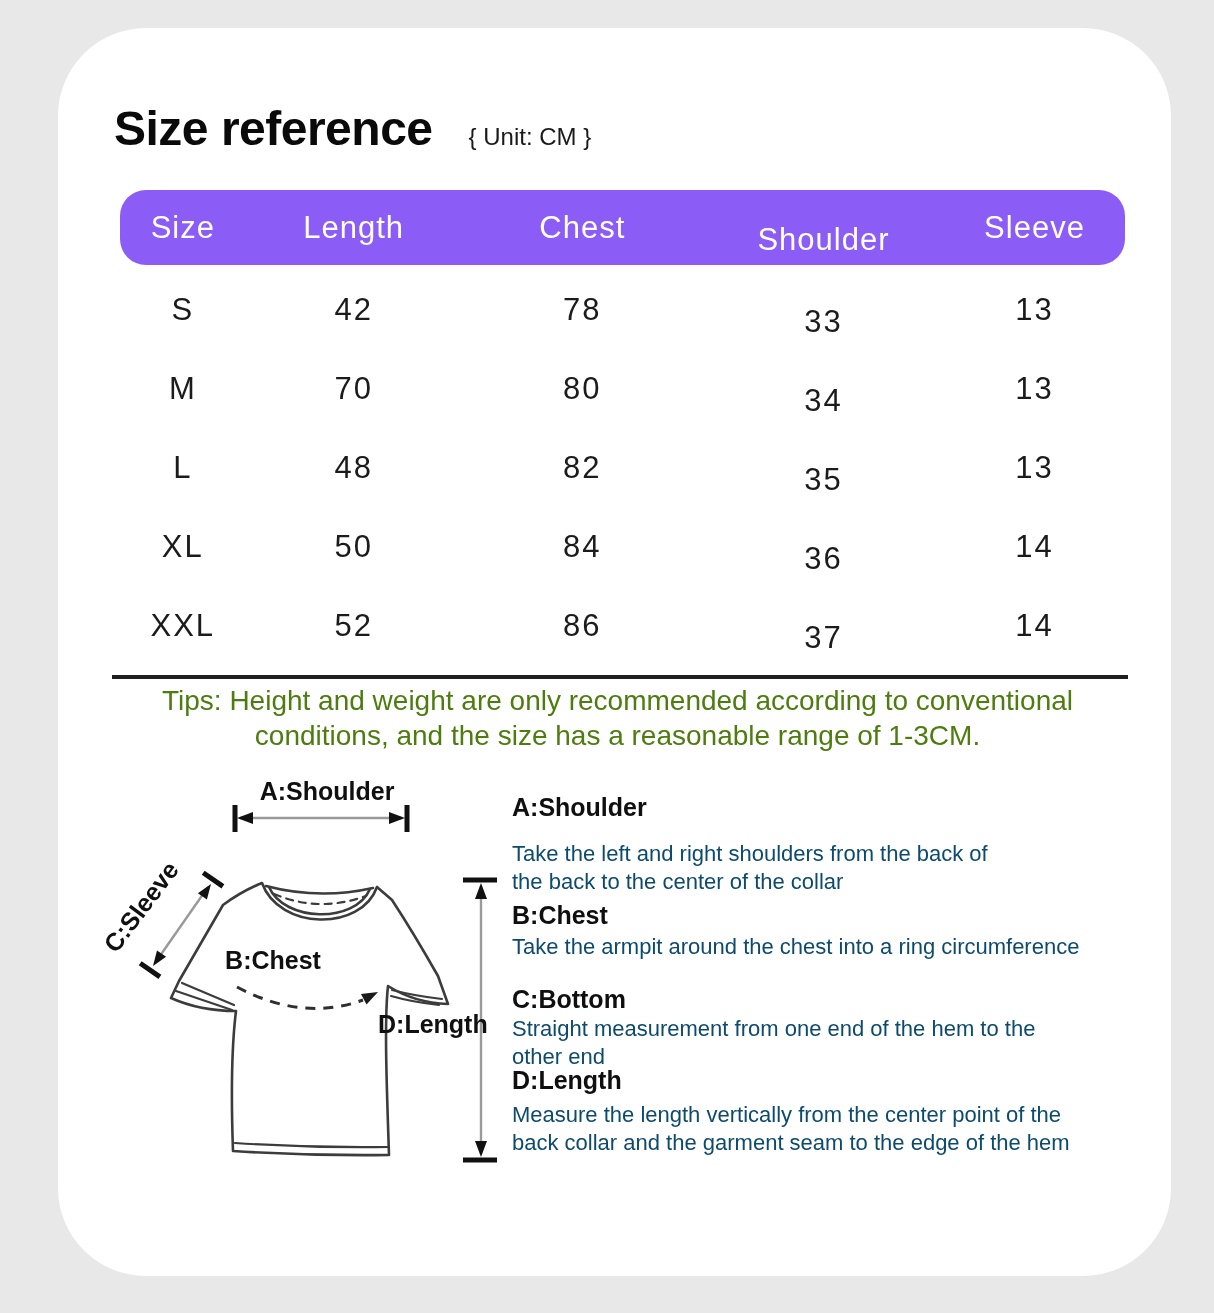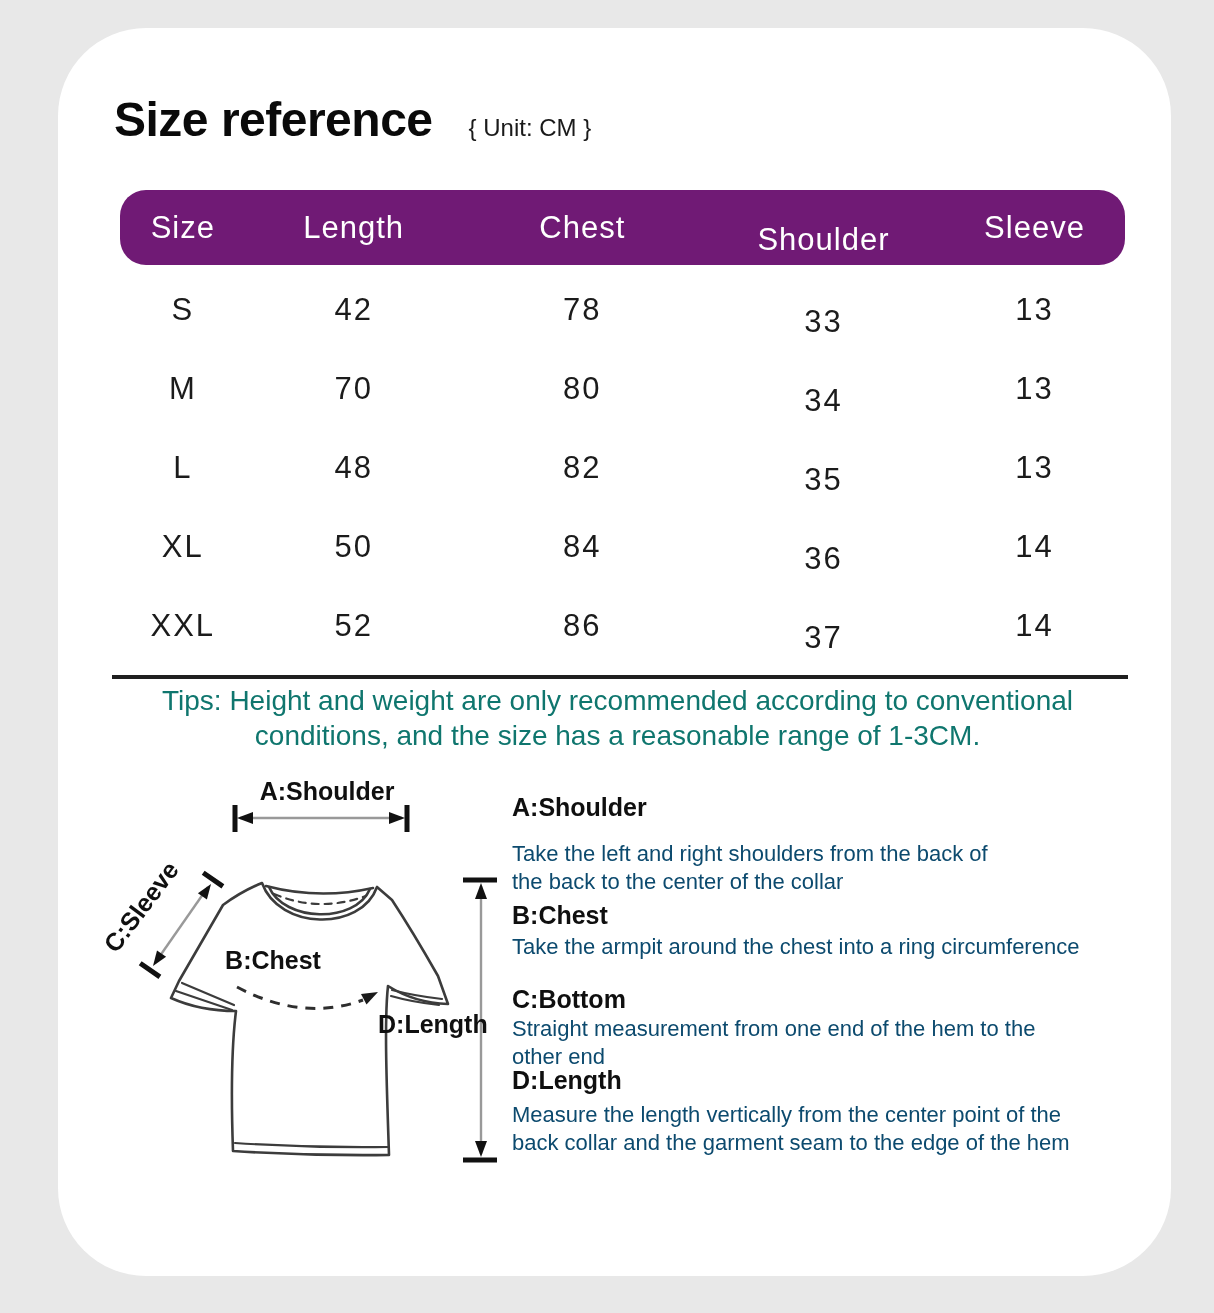--- a/index.html
+++ b/index.html
@@ -8,51 +8,51 @@
     position:relative; width:1214px; height:1313px;
     background:#e8e8e8; overflow:hidden;
     font-family:"Liberation Sans", sans-serif;
   }
   .card {
     position:absolute; left:58px; top:28px; width:1113px; height:1248px;
     background:#ffffff; border-radius:88px;
   }
   
   .title-row {
-    position:absolute; left:114px; top:92px;
+    position:absolute; left:114px; top:101px;
     display:flex; align-items:baseline;
   }
   .title-row h1 {
     font-size:48px; font-weight:700; color:#0a0a0a; letter-spacing:-0.5px;
   }
   .unit-note {
     margin-left:36px; font-size:24px; font-weight:400; color:#1a1a1a;
   }
   
   .size-table { position:absolute; left:120px; top:190px; width:1005px; }
   .thead {
-    height:75px; background:#701a75; border-radius:26px;
+    height:75px; background:#8b5cf6; border-radius:26px;
     display:flex; align-items:center;
     color:#ffffff; font-size:31px; letter-spacing:1px;
   }
   .tbody { margin-top:5px; }
   .trow {
     height:79px; display:flex; align-items:center;
     font-size:31px; color:#1b1b1b; letter-spacing:2px;
   }
   .hc, .tc { text-align:center; }
   .c0 { width:12.5%; } .c1 { width:21.5%; } .c2 { width:24%; }
   .c3 { width:24%;margin-top:24px; } .c4 { width:18%; }
   .divider {
     position:absolute; left:112px; top:675px; width:1016px; height:4px;
     background:#1f1f1f;
   }
   .tips {
     position:absolute; left:58px; top:683px; width:1113px;
-    text-align:center; font-size:28px; line-height:35px; color:#0f766e;padding-left:6px;
+    text-align:center; font-size:28px; line-height:35px; color:#4d7c0f;padding-left:6px;
   }
   
   .diagram { position:absolute; left:60px; top:760px; }
   .diagram text {
     font-family:"Liberation Sans", sans-serif;
     font-size:25px; font-weight:700; fill:#101010;
   }
   
   .guide-heading {
     position:absolute; left:512px; font-size:25px; font-weight:700;

